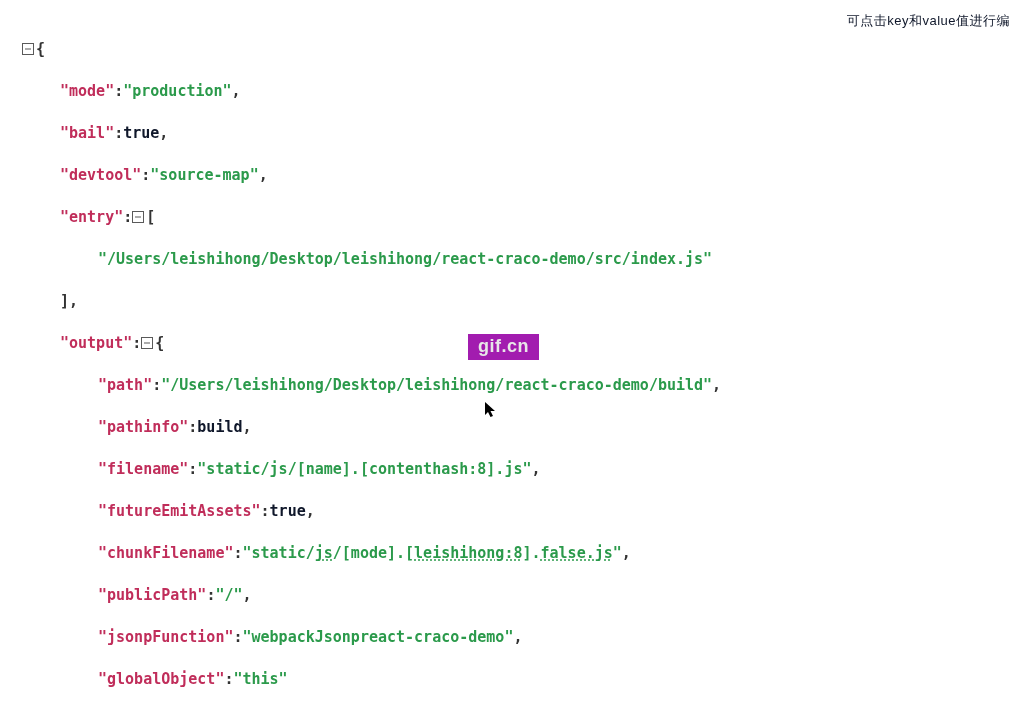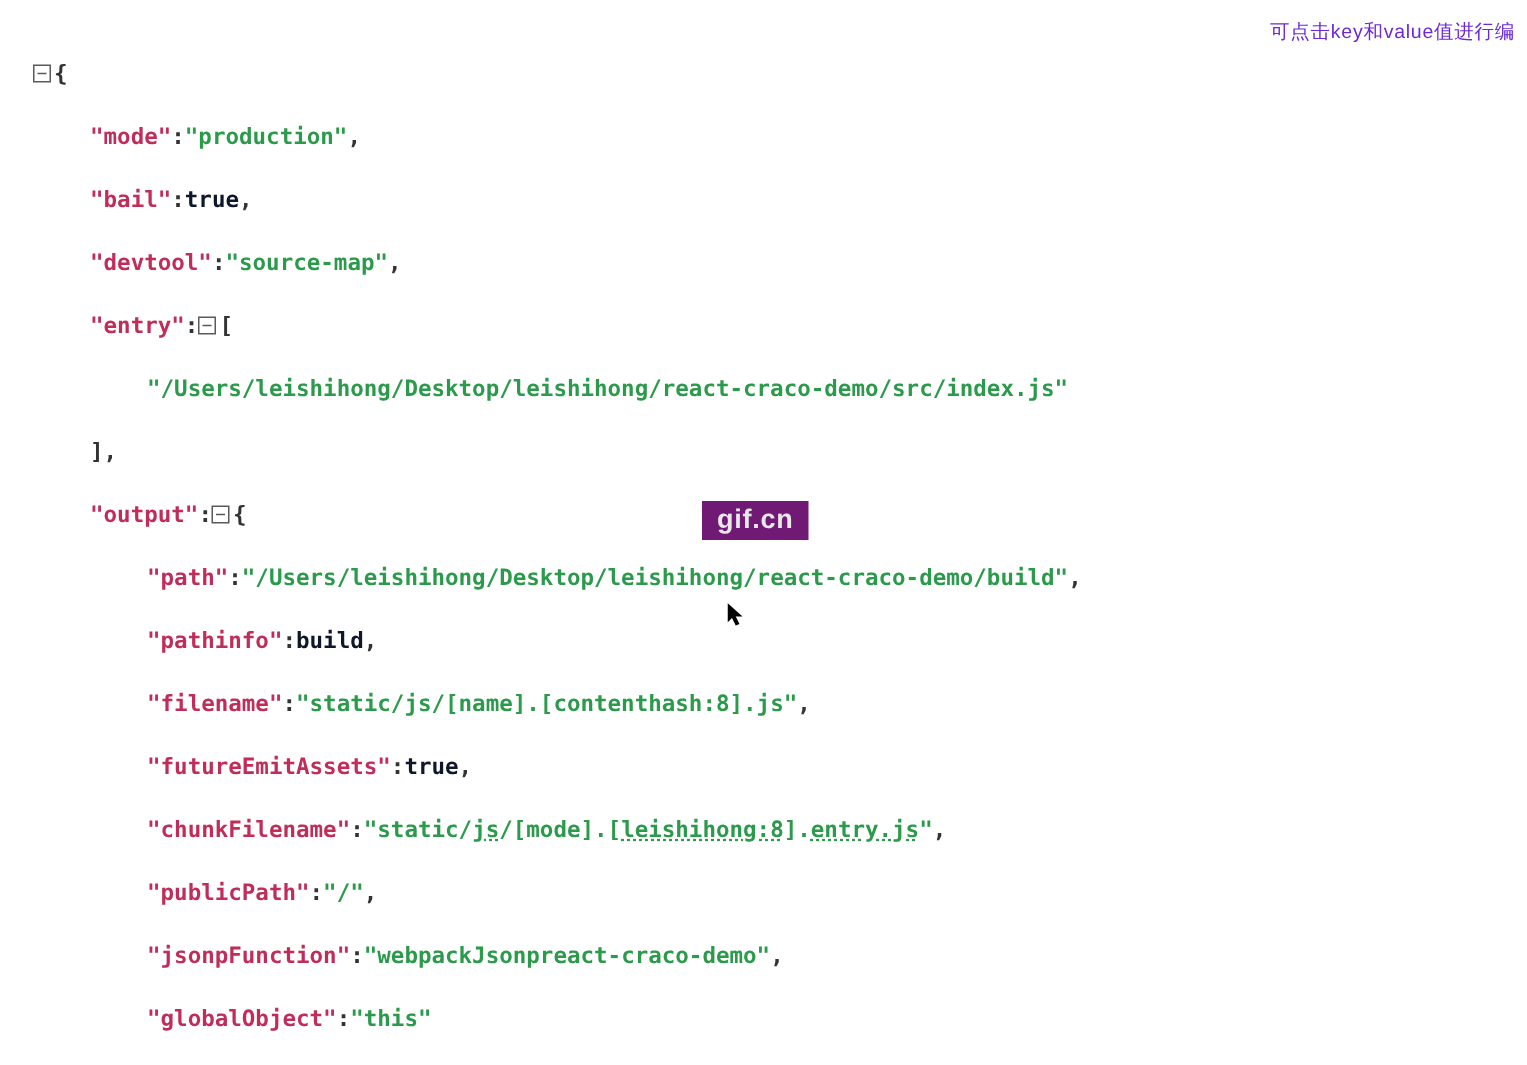--- a/index.html
+++ b/index.html
@@ -14,28 +14,28 @@
     height: 710px;
     overflow: hidden;
     position: relative;
   }
   .hint {
     position: absolute;
     top: 10px;
     right: 8px;
     font-family: -apple-system, BlinkMacSystemFont, "Segoe UI", sans-serif;
     font-size: 13px;
-    color: #6d28d9;
+    color: #0f172a;
     letter-spacing: 0.5px;
   }
   .watermark {
     position: absolute;
     left: 468px;
     top: 334px;
-    background: #701a75;
+    background: #a21caf;
     color: #e8e8e8;
     font-family: -apple-system, BlinkMacSystemFont, "Segoe UI", sans-serif;
     font-weight: 700;
     font-size: 18px;
     padding: 2px 10px 3px 10px;
     letter-spacing: 0.5px;
   }
   .cursor {
     position: absolute;
     left: 485px;
@@ -91,21 +91,21 @@
 <span class="line i1"><span class="k">"bail"</span><span class="p">:</span><span class="b">true</span><span class="p">,</span></span>
 <span class="line i1"><span class="k">"devtool"</span><span class="p">:</span><span class="s">"source-map"</span><span class="p">,</span></span>
 <span class="line i1"><span class="k">"entry"</span><span class="p">:</span><span class="toggle"></span><span class="p">[</span></span>
 <span class="line i2"><span class="s">"/Users/leishihong/Desktop/leishihong/react-craco-demo/src/index.js"</span></span>
 <span class="line i1"><span class="p">],</span></span>
 <span class="line i1"><span class="k">"output"</span><span class="p">:</span><span class="toggle"></span><span class="p">{</span></span>
 <span class="line i2"><span class="k">"path"</span><span class="p">:</span><span class="s">"/Users/leishihong/Desktop/leishihong/react-craco-demo/build"</span><span class="p">,</span></span>
 <span class="line i2"><span class="k">"pathinfo"</span><span class="p">:</span><span class="b">build</span><span class="p">,</span></span>
 <span class="line i2"><span class="k">"filename"</span><span class="p">:</span><span class="s">"static/js/[name].[contenthash:8].js"</span><span class="p">,</span></span>
 <span class="line i2"><span class="k">"futureEmitAssets"</span><span class="p">:</span><span class="b">true</span><span class="p">,</span></span>
-<span class="line i2"><span class="k">"chunkFilename"</span><span class="p">:</span><span class="s"><span>"static/</span><span class="su">js</span><span>/[mode].[</span><span class="su">leishihong:8</span><span>].</span><span class="su">entry.js</span><span>"</span></span><span class="p">,</span></span>
+<span class="line i2"><span class="k">"chunkFilename"</span><span class="p">:</span><span class="s"><span>"static/</span><span class="su">js</span><span>/[mode].[</span><span class="su">leishihong:8</span><span>].</span><span class="su">false.js</span><span>"</span></span><span class="p">,</span></span>
 <span class="line i2"><span class="k">"publicPath"</span><span class="p">:</span><span class="s">"/"</span><span class="p">,</span></span>
 <span class="line i2"><span class="k">"jsonpFunction"</span><span class="p">:</span><span class="s">"webpackJsonpreact-craco-demo"</span><span class="p">,</span></span>
 <span class="line i2"><span class="k">"globalObject"</span><span class="p">:</span><span class="s">"this"</span></span>
 
 
 
 
 
 
 

